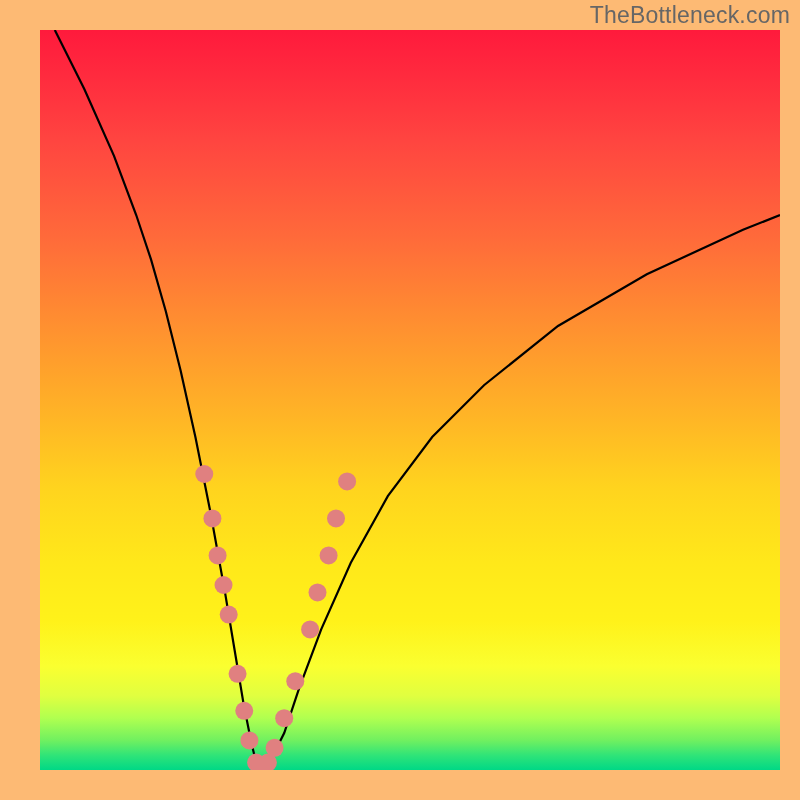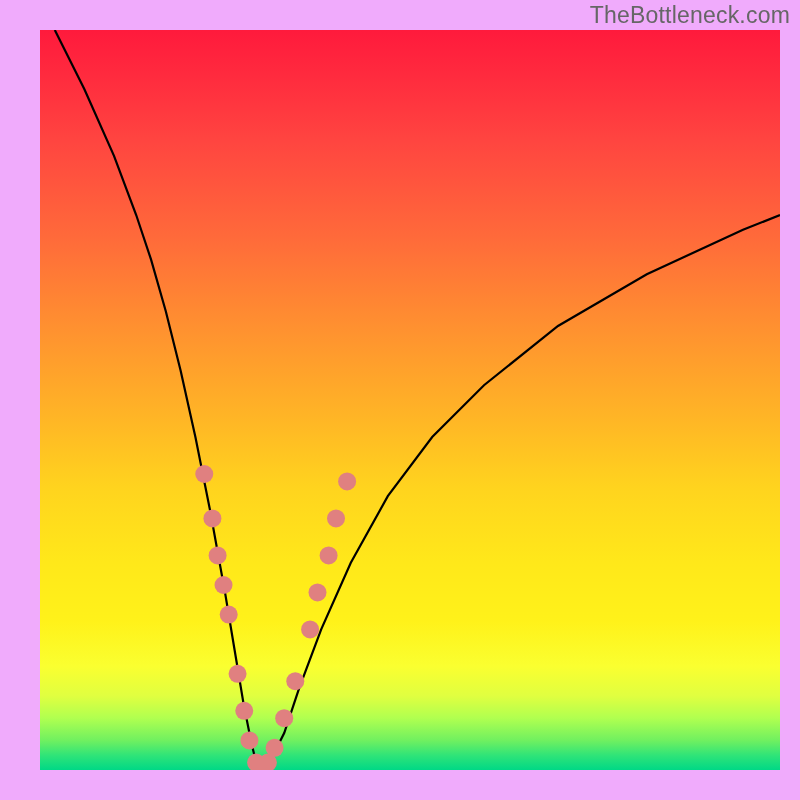--- a/index.html
+++ b/index.html
@@ -8,21 +8,21 @@
     width: 800px;
     height: 800px;
     overflow: hidden;
     background: #000;
     font-family: Arial, Helvetica, sans-serif;
   }
   .chart-wrapper {
     position: relative;
     width: 800px;
     height: 800px;
-    background: #f0abfc;
+    background: #fdba74;
   }
   .plot-area {
     position: absolute;
     left: 40px;
     top: 30px;
     width: 740px;
     height: 740px;
     background: linear-gradient(to bottom,
       #ff1a3c 0%,
       #ff2a3e 6%,

